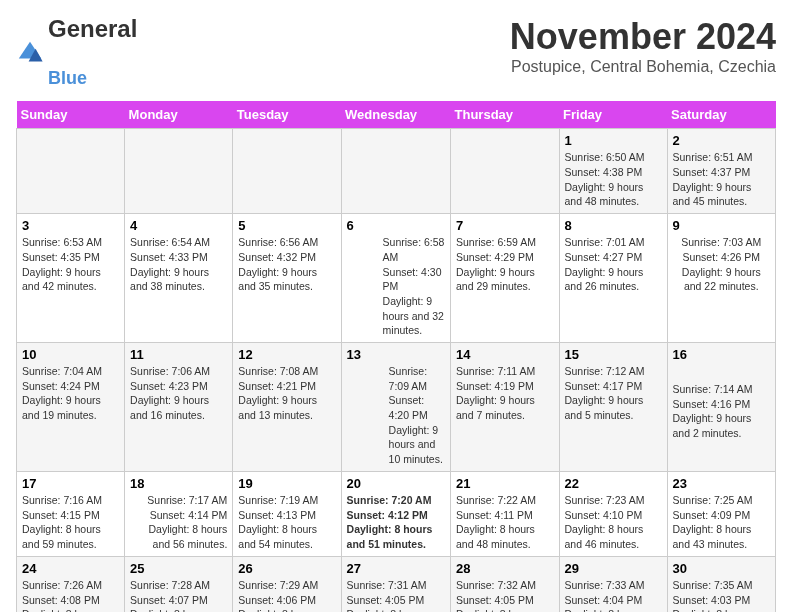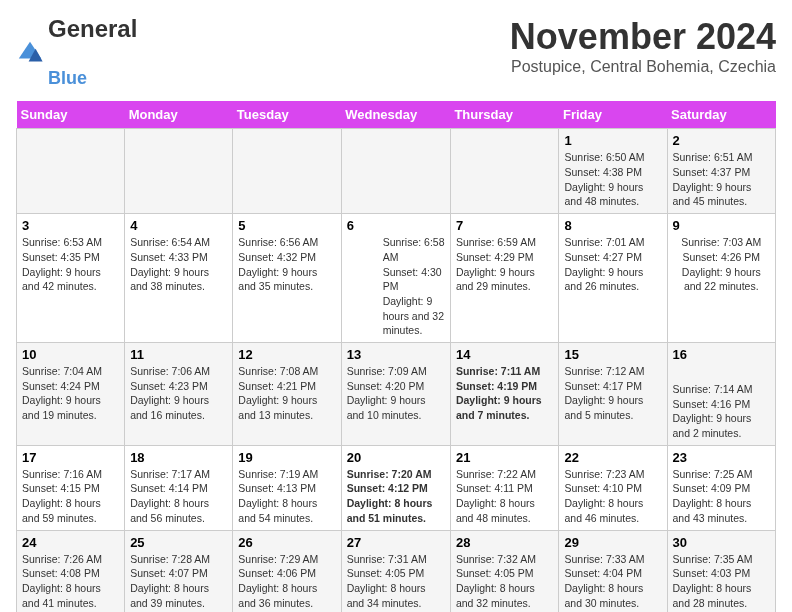--- a/index.html
+++ b/index.html
@@ -190,27 +190,27 @@
 Daylight: 9 hours and 16 minutes.</div>
         </td>
         <td>
           <span class="day-number">12</span>
           <div class="day-info" style="white-space: pre-line;">Sunrise: 7:08 AM
 Sunset: 4:21 PM
 Daylight: 9 hours and 13 minutes.</div>
         </td>
         <td>
           <span class="day-number">13</span>
-          <div class="day-info" style="white-space: pre-line;">Sunrise: 7:09 AM
+          <div class="day-info" style="white-space: pre-line; margin-left: 42px;">Sunrise: 7:09 AM
 Sunset: 4:20 PM
 Daylight: 9 hours and 10 minutes.</div>
         </td>
         <td>
           <span class="day-number">14</span>
-          <div class="day-info" style="white-space: pre-line; font-weight: bold;">Sunrise: 7:11 AM
+          <div class="day-info" style="white-space: pre-line;">Sunrise: 7:11 AM
 Sunset: 4:19 PM
 Daylight: 9 hours and 7 minutes.</div>
         </td>
         <td>
           <span class="day-number">15</span>
           <div class="day-info" style="white-space: pre-line;">Sunrise: 7:12 AM
 Sunset: 4:17 PM
 Daylight: 9 hours and 5 minutes.</div>
         </td>
         <td>
@@ -222,21 +222,21 @@
       </tr>
       <tr>
         <td>
           <span class="day-number">17</span>
           <div class="day-info" style="white-space: pre-line;">Sunrise: 7:16 AM
 Sunset: 4:15 PM
 Daylight: 8 hours and 59 minutes.</div>
         </td>
         <td>
           <span class="day-number">18</span>
-          <div class="day-info" style="white-space: pre-line;">Sunrise: 7:17 AM
+          <div class="day-info" style="white-space: pre-line; text-align: right;">Sunrise: 7:17 AM
 Sunset: 4:14 PM
 Daylight: 8 hours and 56 minutes.</div>
         </td>
         <td>
           <span class="day-number">19</span>
           <div class="day-info" style="white-space: pre-line;">Sunrise: 7:19 AM
 Sunset: 4:13 PM
 Daylight: 8 hours and 54 minutes.</div>
         </td>
         <td>

